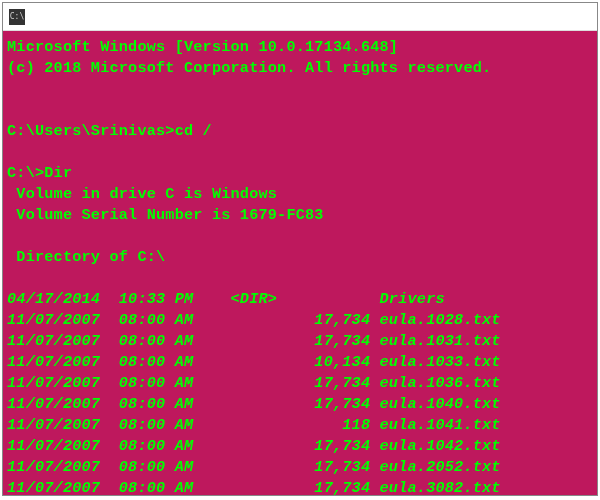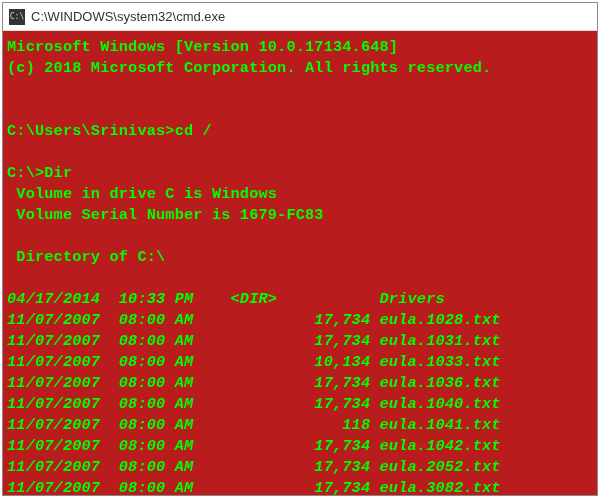--- a/index.html
+++ b/index.html
@@ -37,21 +37,21 @@
     position: relative;
     display: inline-flex;
     align-items: center;
     justify-content: center;
     font-size: 8px;
     color: #ccc;
     font-family: 'Consolas', monospace;
   }
   .terminal {
     flex: 1;
-    background: #b91c1c;
+    background: #be185d;
     padding: 6px 4px;
     font-family: 'Consolas', 'Courier New', monospace;
     font-size: 15.2px;
     line-height: 21px;
     color: #00ff00;
     overflow: hidden;
     white-space: pre;
     font-weight: bold;
     letter-spacing: 0.2px;
   }
@@ -59,21 +59,20 @@
     display: block;
     font-style: italic;
   }
 </style>
 </head>
 <body>
 
 <div class="window">
   <div class="titlebar">
     <span class="icon">C:\</span>
-    <span>C:\WINDOWS\system32\cmd.exe</span>
   </div>
   <div class="terminal"><span>Microsoft Windows [Version 10.0.17134.648]</span>
 <span>(c) 2018 Microsoft Corporation. All rights reserved.</span>
 
 
 <span>C:\Users\Srinivas&gt;</span><span>cd /</span>
 
 <span>C:\&gt;</span><span>Dir</span>
 <span> Volume in drive C is Windows</span>
 <span> Volume Serial Number is 1679-FC83</span>

